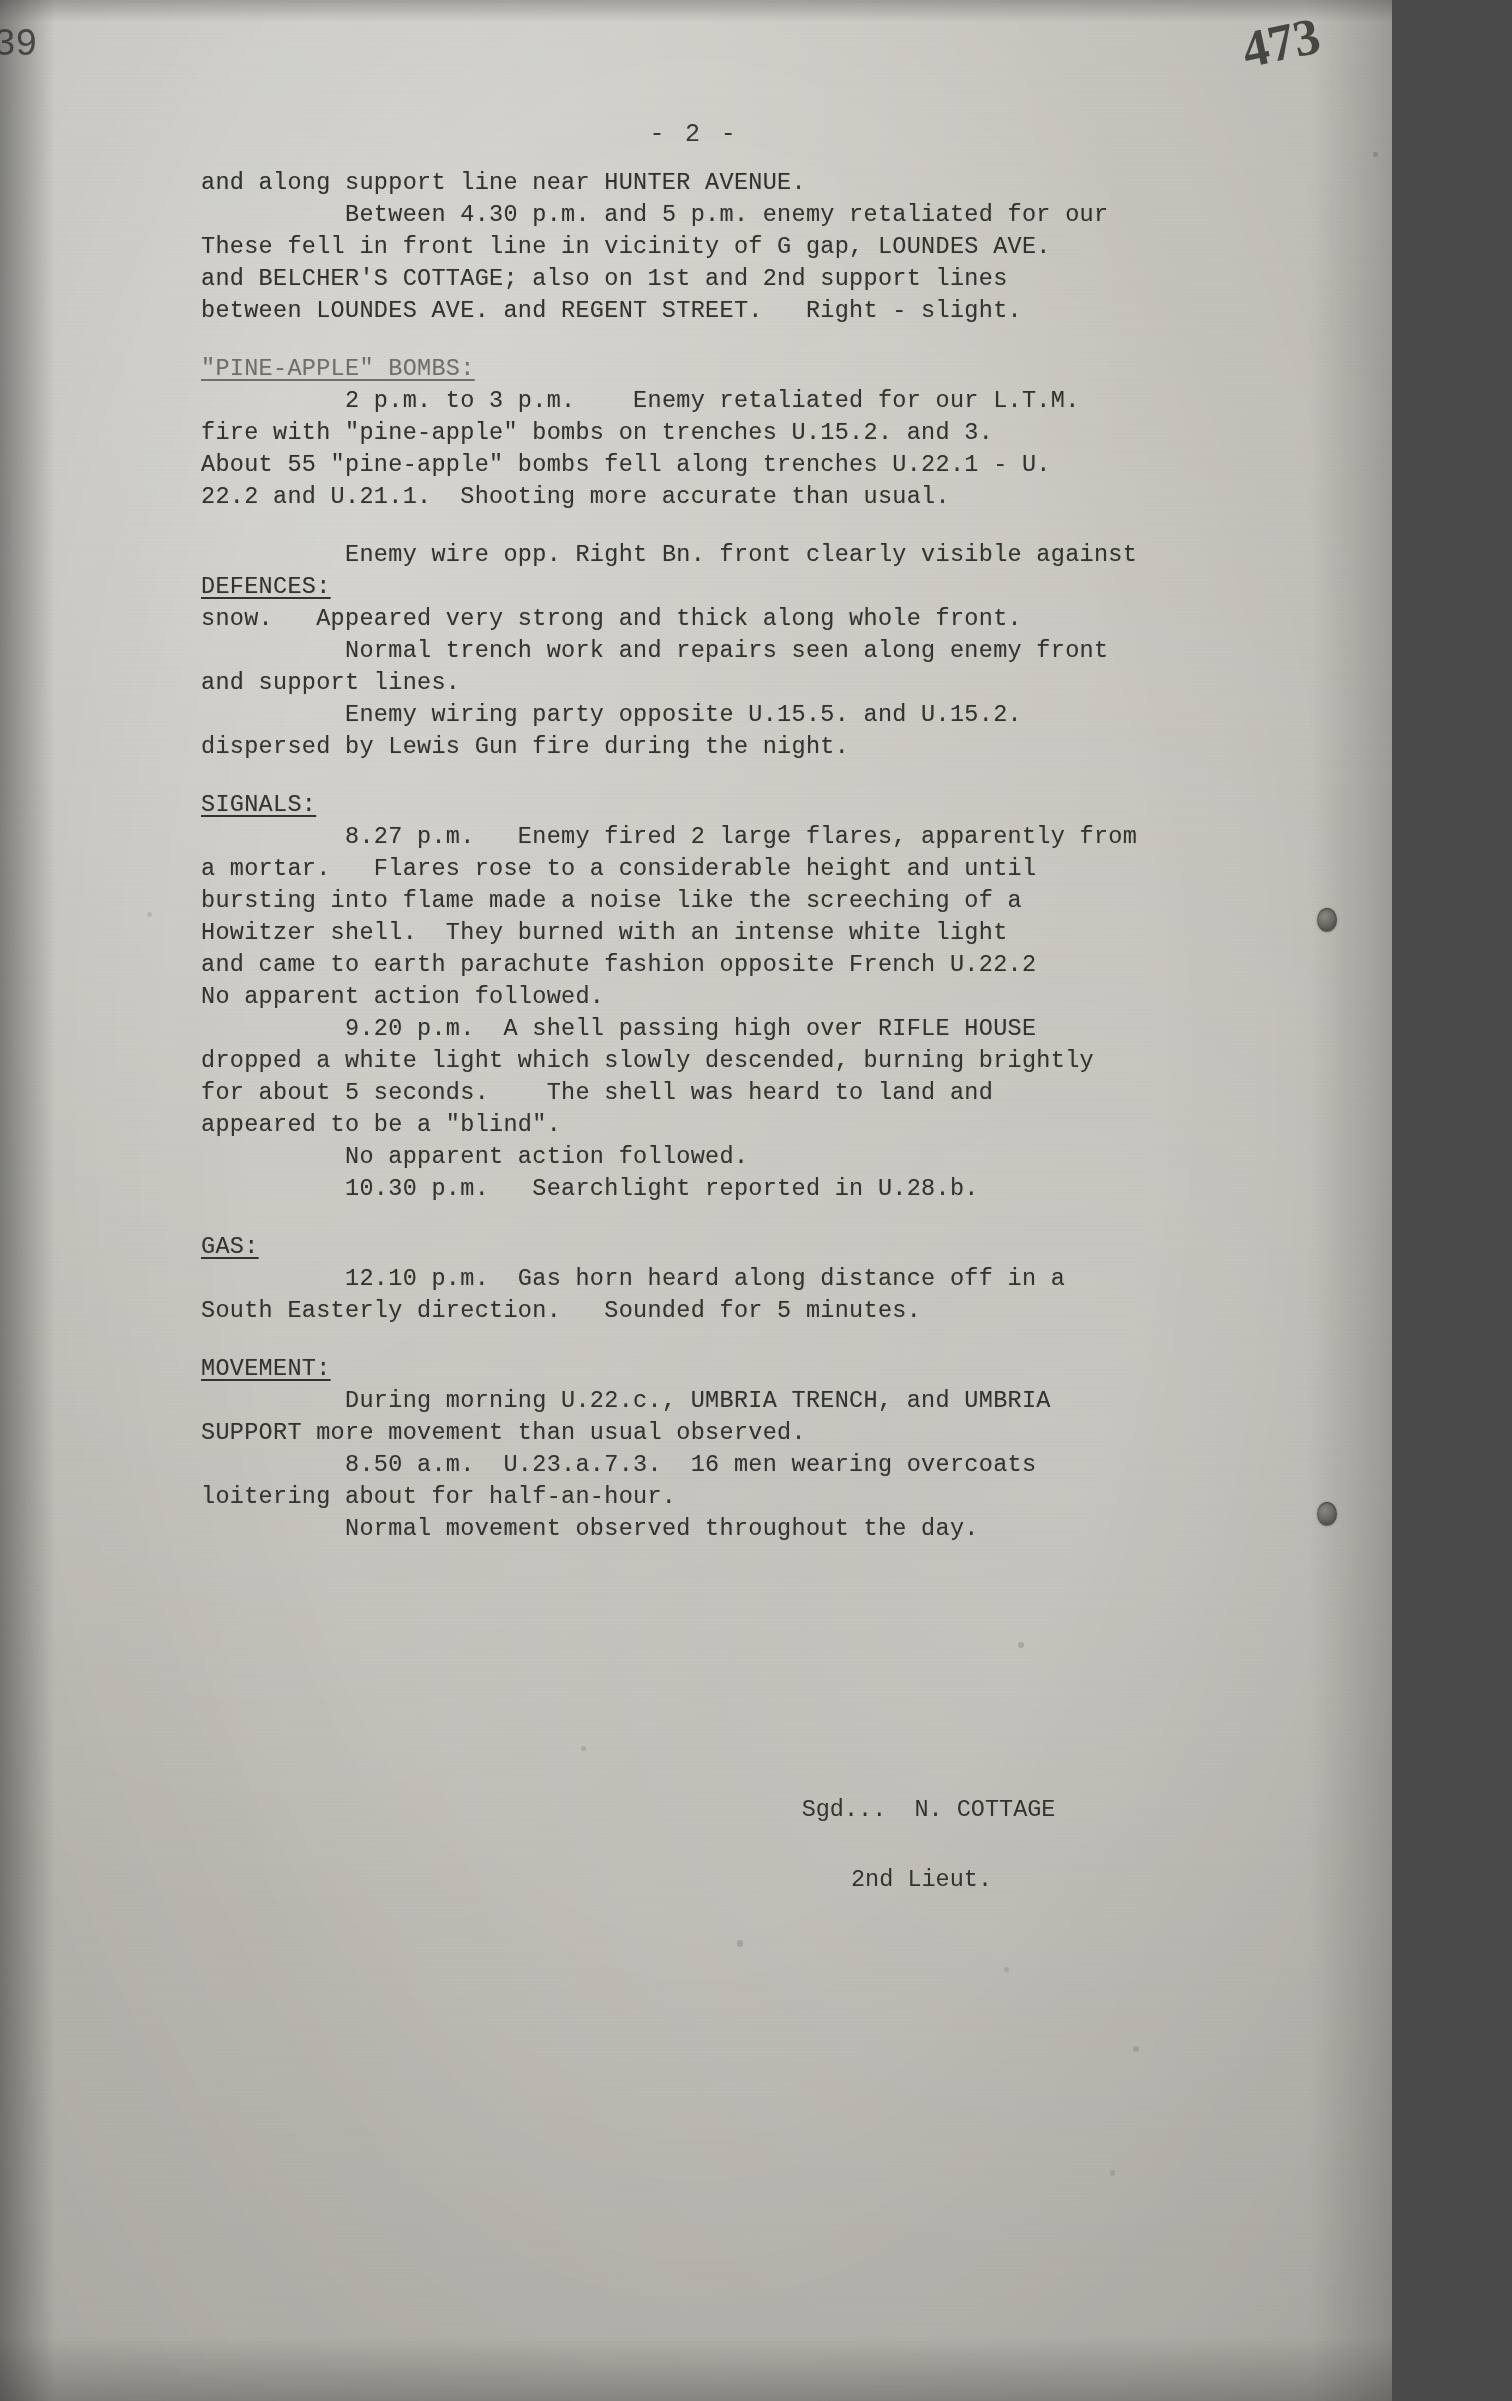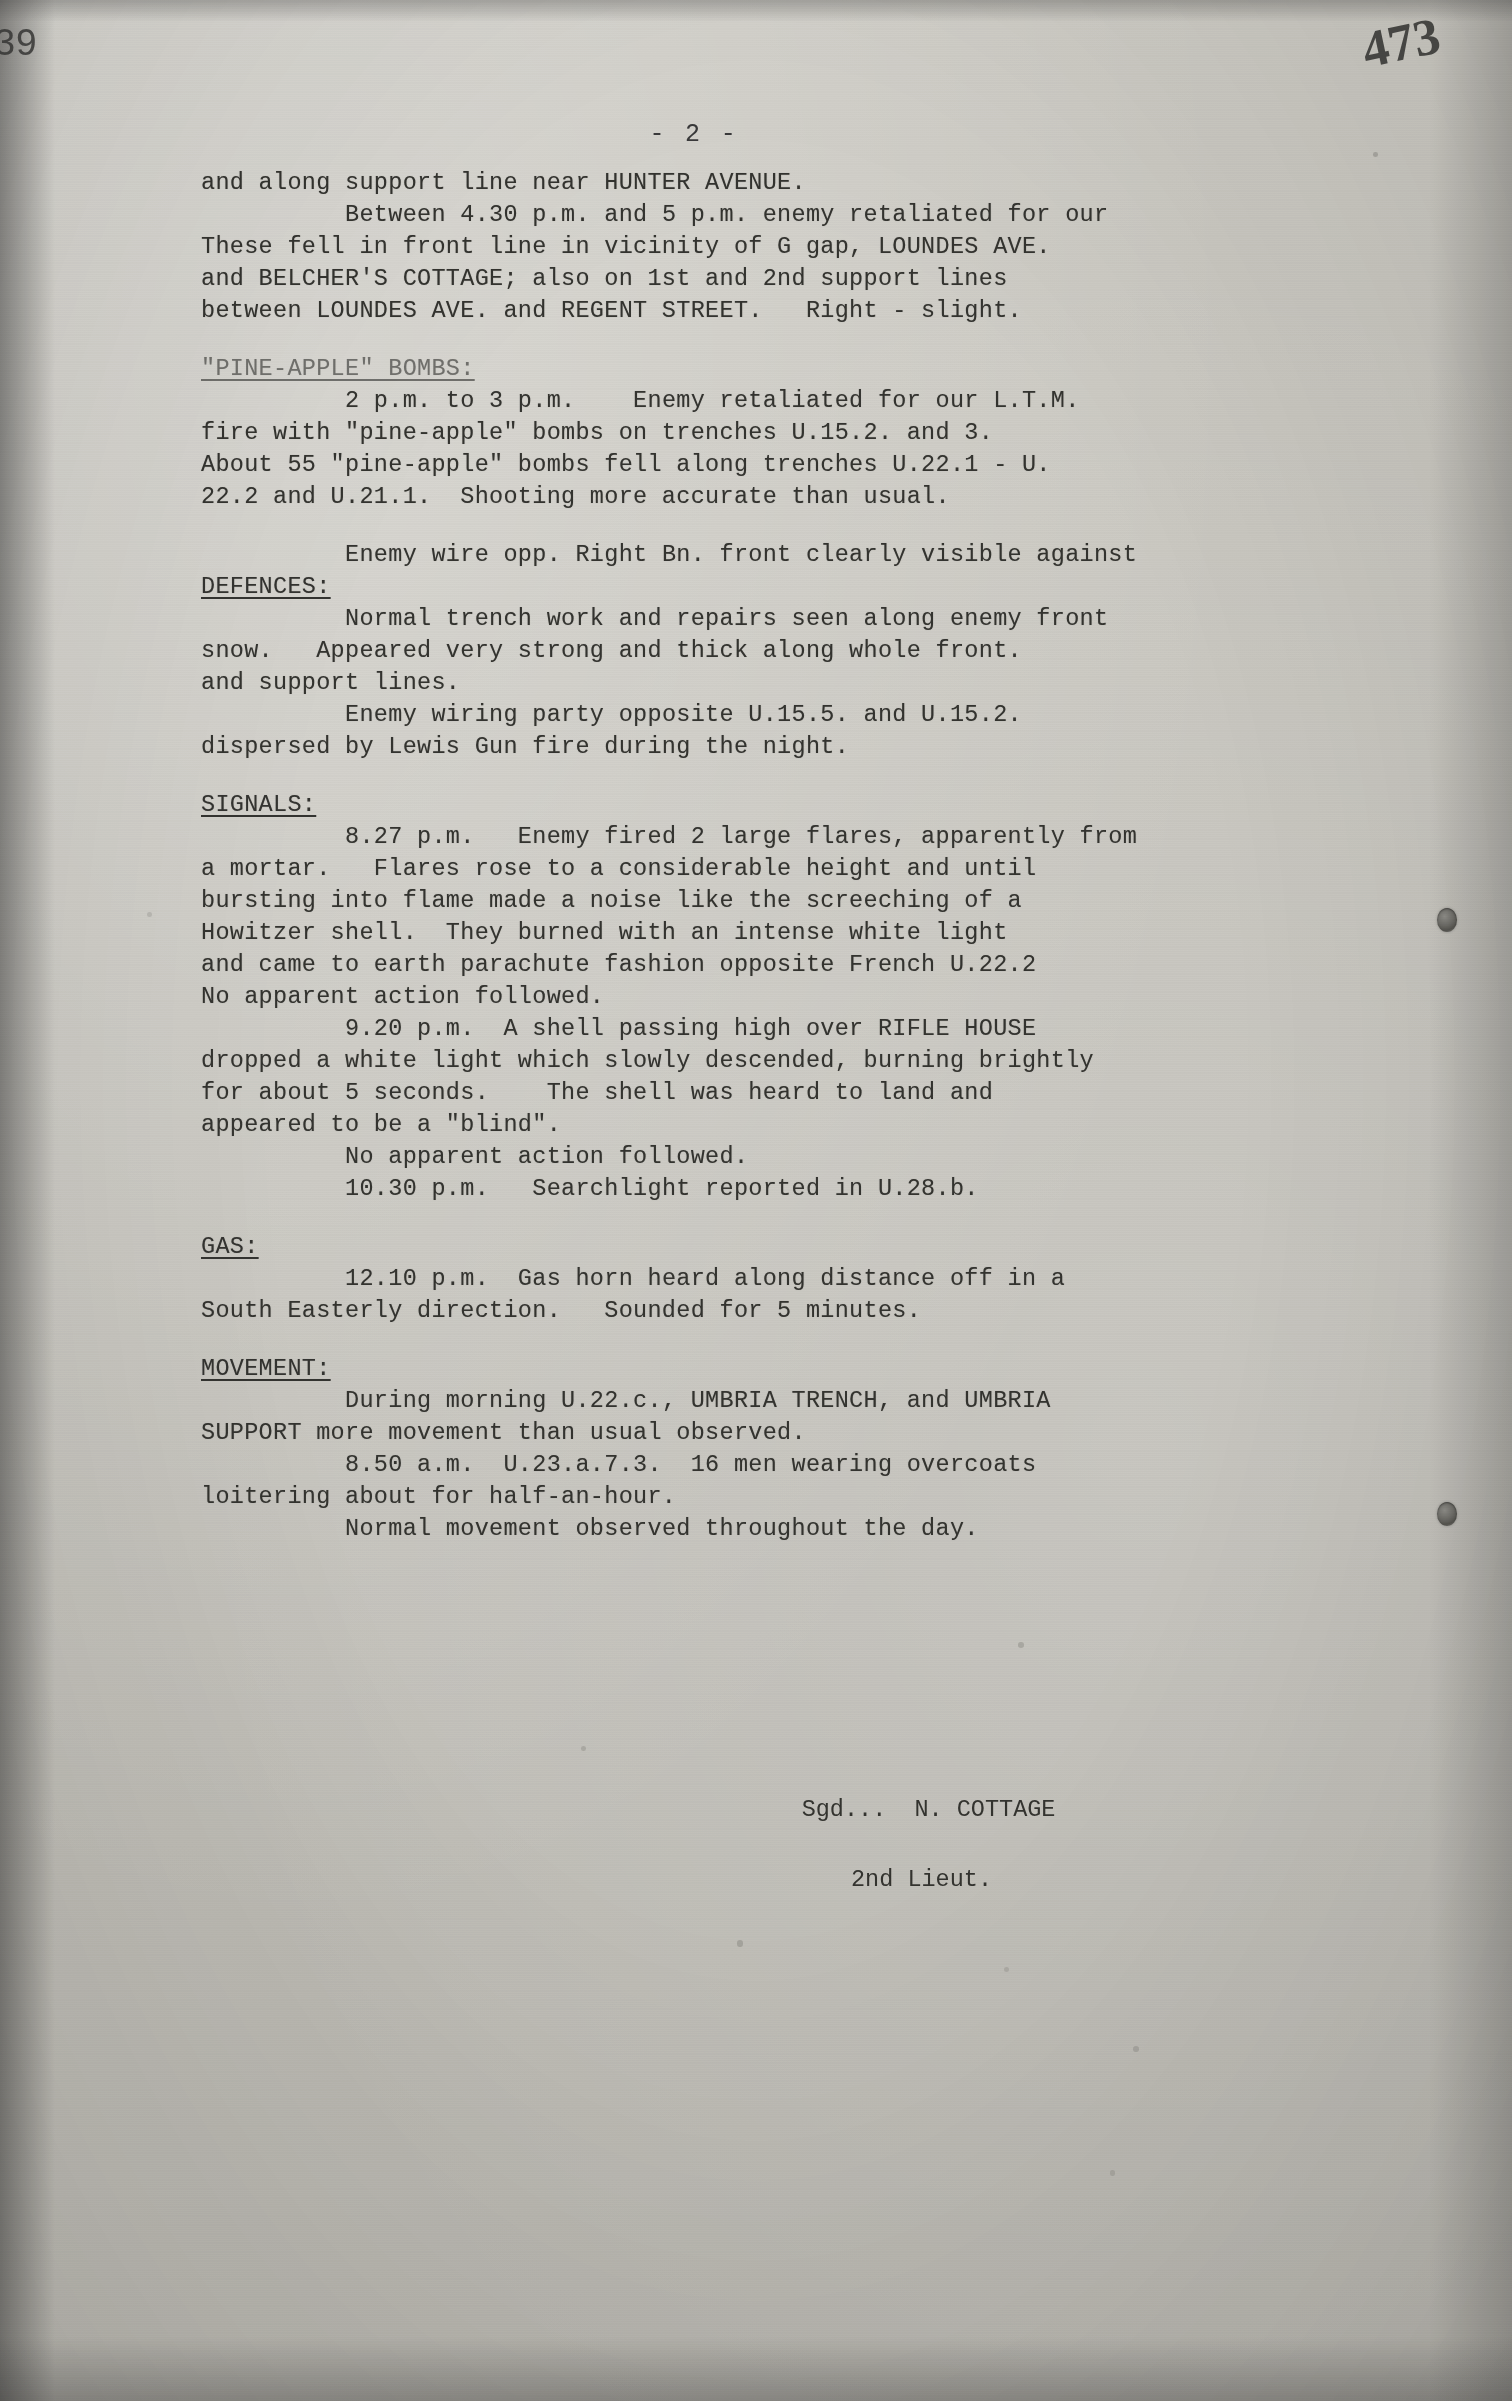--- a/index.html
+++ b/index.html
@@ -2,21 +2,21 @@
 <html style="font-size:14.7px"><head>
 <meta charset="utf-8">
 <style>
   html, body {
     margin: 0;
     padding: 0;
     background: #4a4a4a;
   }
   .page {
     position: relative;
-    width: 1512px;
+    width: 1392px;
     height: 2401px;
     background: #c9c7c0;
     background-image:
       radial-gradient(ellipse at 20% 15%, rgba(255,255,255,0.25), rgba(255,255,255,0) 55%),
       radial-gradient(ellipse at 75% 60%, rgba(255,255,255,0.14), rgba(255,255,255,0) 60%),
       linear-gradient(160deg, #d2d0c9 0%, #c6c4bd 40%, #bcbab3 75%, #b4b2ab 100%);
     overflow: hidden;
     font-family: "Liberation Mono", monospace;
     color: #2f2f2d;
   }
@@ -179,22 +179,22 @@
       <p><span class="heading faded">"PINE-APPLE" BOMBS:</span></p>
       <p>          2 p.m. to 3 p.m.    Enemy retaliated for our L.T.M.</p>
       <p>fire with "pine-apple" bombs on trenches U.15.2. and 3.</p>
       <p>About 55 "pine-apple" bombs fell along trenches U.22.1 - U.</p>
       <p>22.2 and U.21.1.  Shooting more accurate than usual.</p>
     </div>
 
     <div class="block">
       <p>          Enemy wire opp. Right Bn. front clearly visible against</p>
       <p><span class="heading">DEFENCES:</span></p>
+      <p>snow.   Appeared very strong and thick along whole front.</p>
       <p>          Normal trench work and repairs seen along enemy front</p>
-      <p>snow.   Appeared very strong and thick along whole front.</p>
       <p>and support lines.</p>
       <p>          Enemy wiring party opposite U.15.5. and U.15.2.</p>
       <p>dispersed by Lewis Gun fire during the night.</p>
     </div>
 
     <div class="block">
       <p><span class="heading">SIGNALS:</span></p>
       <p>          8.27 p.m.   Enemy fired 2 large flares, apparently from</p>
       <p>a mortar.   Flares rose to a considerable height and until</p>
       <p>bursting into flame made a noise like the screeching of a</p>

